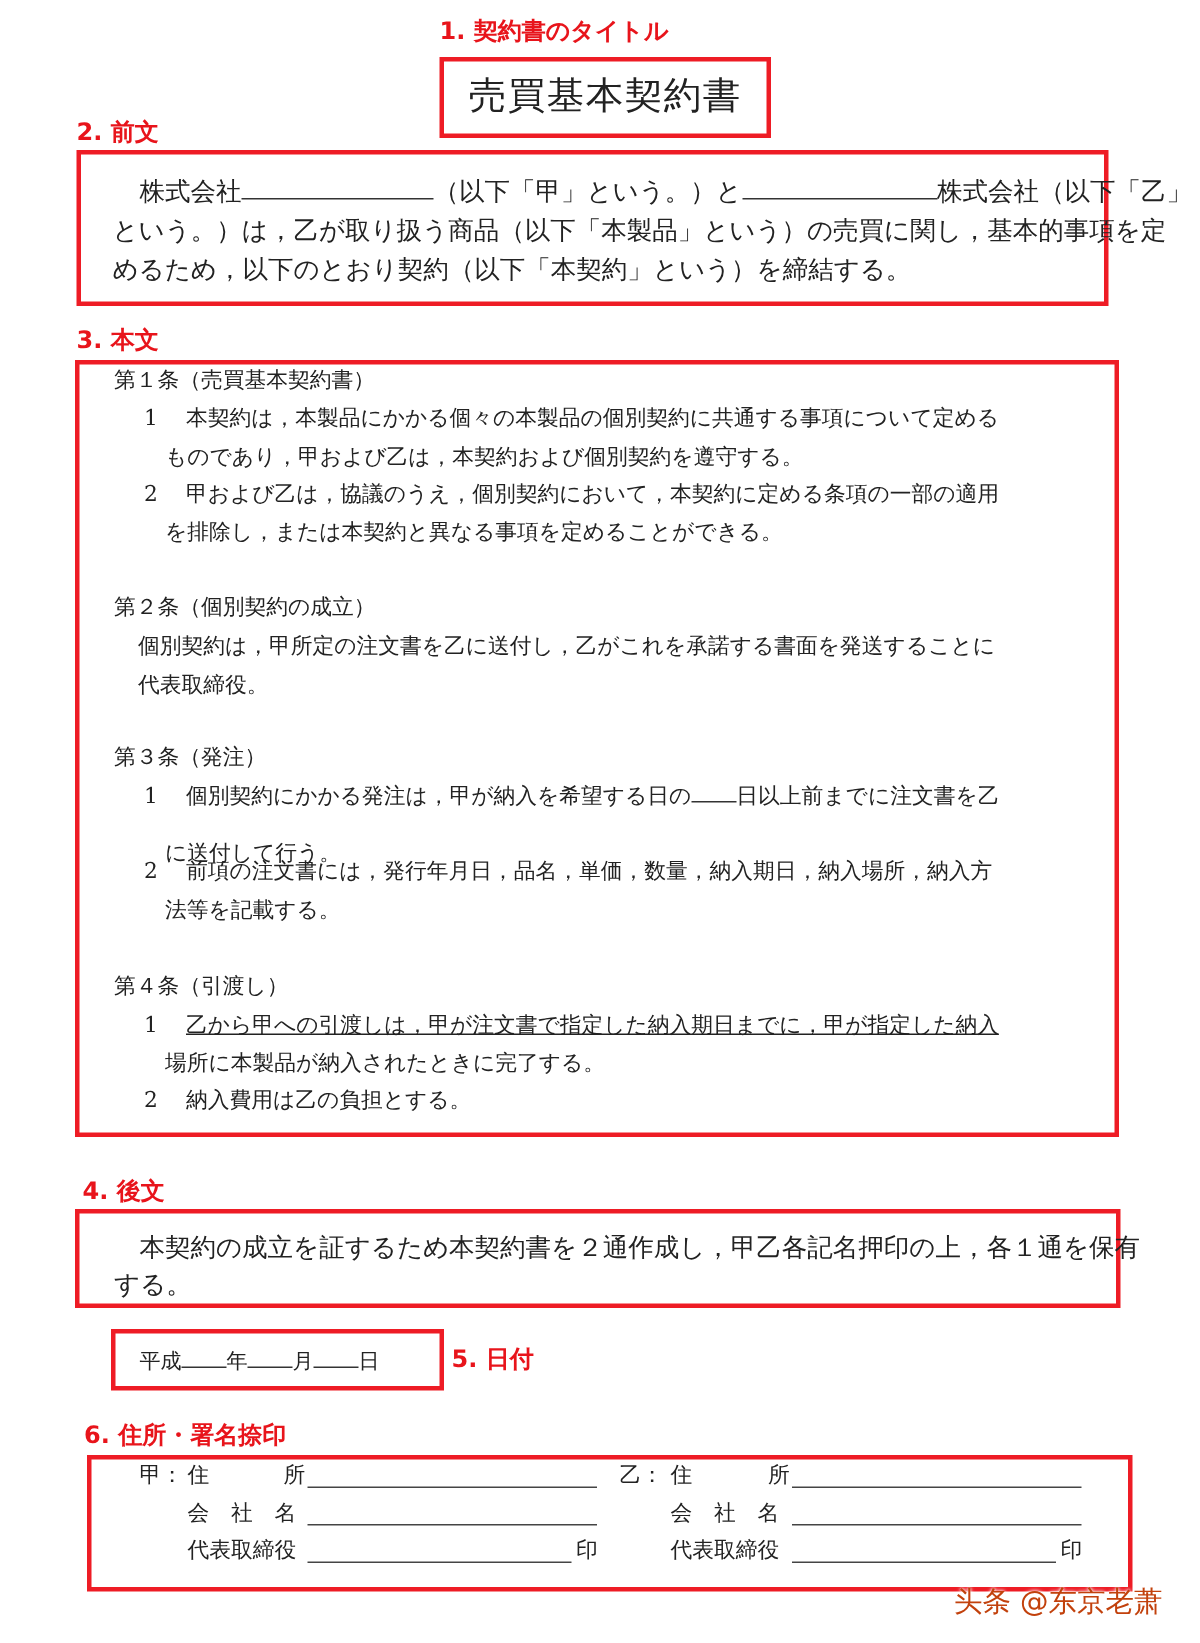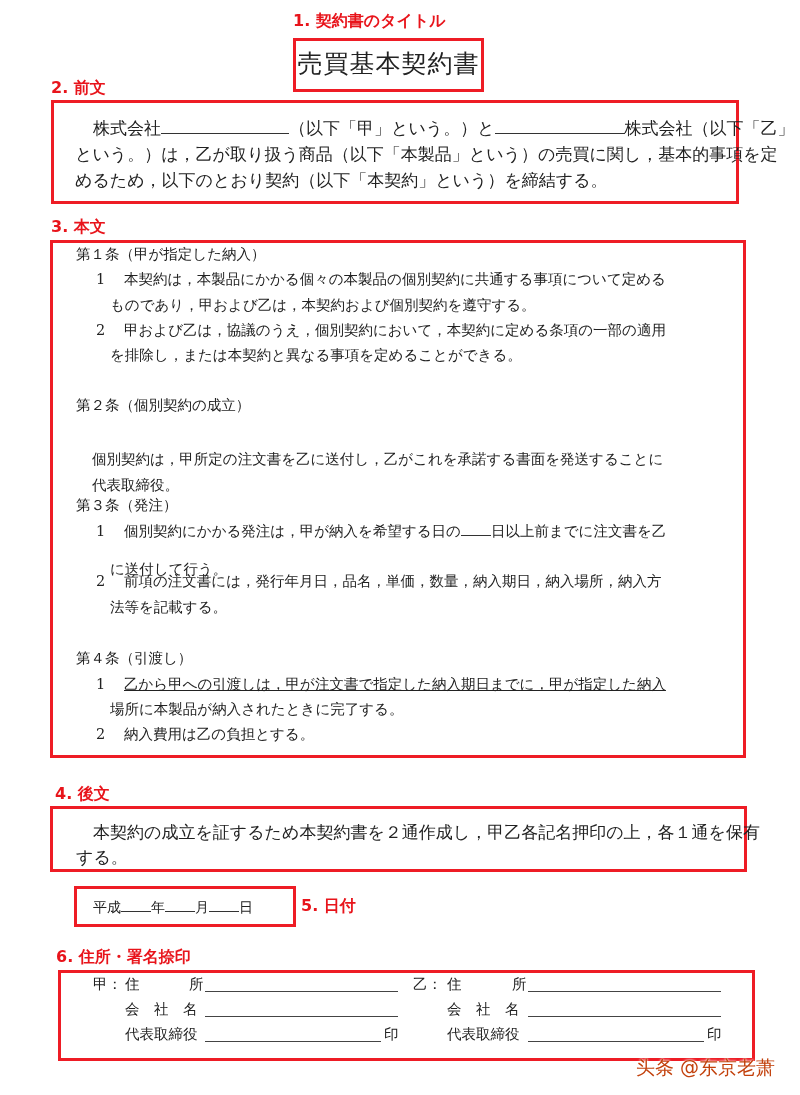--- a/index.html
+++ b/index.html
@@ -17,49 +17,49 @@
     .title-text {
       position: absolute; left: 0; right: 0; top: 8px; text-align: center;
       font-size: 25px; line-height: 30px; color: #222; letter-spacing: 1px;
       font-family: "DejaVu Sans", "Liberation Sans", sans-serif;
     }
     .para { position: absolute; font-size: 17px; line-height: 26px; color: #222; white-space: nowrap; }
     .blank { display: inline-block; border-bottom: 1.5px solid #333; height: 16px; vertical-align: baseline; }
     .art-head { position: absolute; left: 76px; font-size: 14.5px; line-height: 26px; white-space: nowrap; }
     .item-num { position: absolute; left: 96px; font-size: 14.5px; line-height: 26px; }
     .item-text { position: absolute; left: 124px; font-size: 14.5px; line-height: 26px; white-space: nowrap; }
-    .cont-text { position: absolute; left: 98px; font-size: 14.5px; line-height: 26px; white-space: nowrap; margin-top: 28px; }
+    .cont-text { position: absolute; left: 98px; font-size: 14.5px; line-height: 26px; white-space: nowrap; }
     .sig-label { position: absolute; font-size: 14.5px; line-height: 20px; white-space: nowrap; }
     .sig-line { position: absolute; height: 0; border-bottom: 1.5px solid #444; }
     .watermark {
       position: absolute; left: 636px; top: 1055px; font-size: 19px; color: #c2410c;
       font-family: "DejaVu Sans", "Liberation Sans", sans-serif; white-space: nowrap;
       text-shadow: 0 0 2px #fff, 0 0 3px #fff;
     }
   </style>
 </head>
 <body>
 
 <div class="label" style="left:293px; top:12px;">1.  契約書のタイトル</div>
-<div class="box" style="left:293px; top:38px; width:191px; height:54px;padding-left:24px;">
+<div class="box" style="left:293px; top:38px; width:221px; height:54px;padding-left:24px;">
   <div class="title-text">売買基本契約書</div>
 </div>
 
 <div class="label" style="left:51px; top:79px;">2. 前文</div>
 <div class="box" style="left:51px; top:100px; width:688px; height:104px;"></div>
 <div class="para" style="left:93px; top:115px;">
   <span>株式会社</span><span class="blank" style="width:128px;"></span><span>（以下「甲」という。）と</span><span class="blank" style="width:130px;"></span><span>株式会社（以下「乙」</span>
 </div>
 <div class="para" style="left:75px; top:141px;">という。）は，乙が取り扱う商品（以下「本製品」という）の売買に関し，基本的事項を定</div>
 <div class="para" style="left:75px; top:167px;">めるため，以下のとおり契約（以下「本契約」という）を締結する。</div>
 
 <div class="label" style="left:51px; top:218px;">3. 本文</div>
 <div class="box" style="left:50px; top:240px; width:696px; height:518px;"></div>
 
-<div class="art-head" style="top:241px;">第１条（甲が指定した納入）</div>
+<div class="art-head" style="top:241px;">第１条（売買基本契約書）</div>
 <div class="item-num" style="top:266px;">1</div>
 <div class="item-text" style="top:266px;">本契約は，本製品にかかる個々の本製品の個別契約に共通する事項について定める</div>
 <div class="item-text" style="top:292px; left:110px;">ものであり，甲および乙は，本契約および個別契約を遵守する。</div>
 <div class="item-num" style="top:317px;">2</div>
 <div class="item-text" style="top:317px;">甲および乙は，協議のうえ，個別契約において，本契約に定める条項の一部の適用</div>
 <div class="item-text" style="top:342px; left:110px;">を排除し，または本契約と異なる事項を定めることができる。</div>
 
 <div class="art-head" style="top:392px;">第２条（個別契約の成立）</div>
 <div class="cont-text" style="top:418px; left:92px;">個別契約は，甲所定の注文書を乙に送付し，乙がこれを承諾する書面を発送することに</div>
 <div class="cont-text" style="top:444px; left:92px;">代表取締役。</div>

